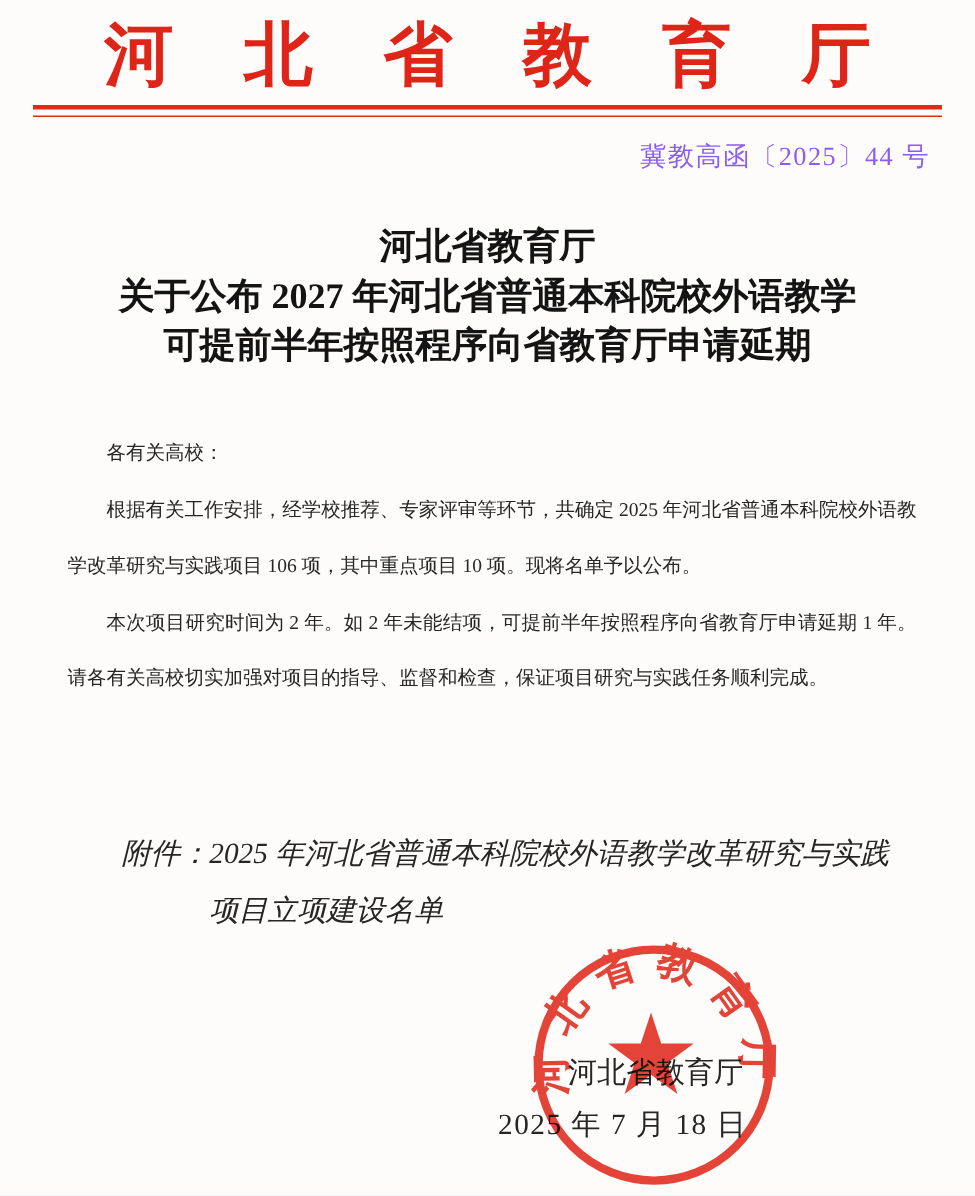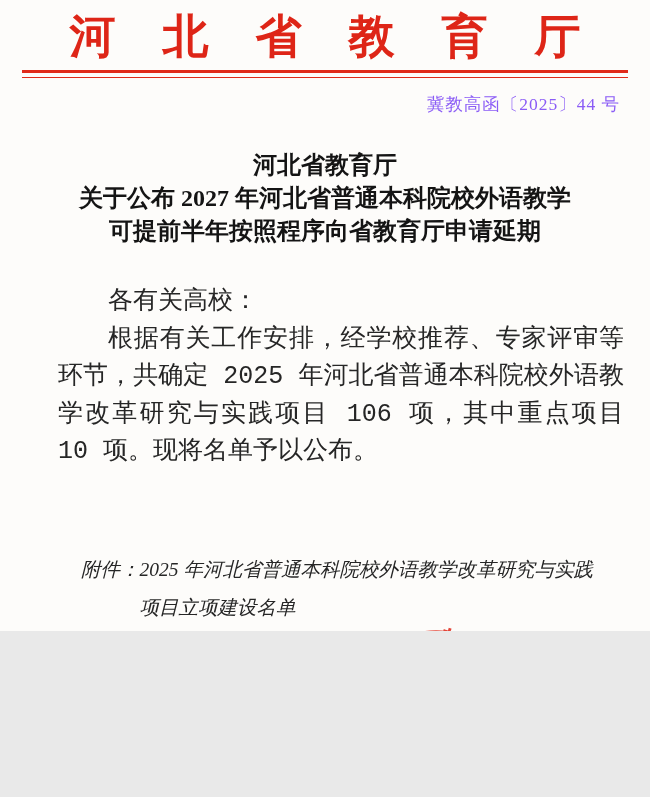--- a/index.html
+++ b/index.html
@@ -1,18 +1,18 @@
 <!DOCTYPE html>
 <html><head>
 <meta charset="utf-8">
 <style>
   html,body{margin:0;padding:0;background:#e9e9e9;}
   .page{
     position:relative;
-    width:650px;height:631px;
+    width:650px;height:797px;
     margin:0 auto;
     background:#fdfcfa;
     font-family:"Liberation Serif","DejaVu Serif",serif;
     color:#222;
     overflow:hidden;
   }
   
   .letterhead{
     position:absolute;top:6px;left:0;right:0;
     text-align:center;
@@ -33,25 +33,24 @@
     letter-spacing:1px;
   }
   .doc-title{
     position:absolute;top:149px;left:20px;right:20px;
     text-align:center;
     font-weight:bold;
     font-size:24px;line-height:33px;
     color:#141414;
   }
   .body-text{
-    position:absolute;top:283px;left:58px;width:566px;
-    font-size:25px;line-height:37.5px;
+    position:absolute;top:283px;left:45px;width:566px;
+    font-size:13px;line-height:37.5px;
     text-align:justify;
     color:#262626;
-    font-family:Liberation Mono, monospace;
   }
   .body-text p{margin:0;text-indent:2em;}
   .salutation{text-indent:0;}
   .attachment{
     position:absolute;top:551px;left:81px;right:40px;
     font-size:19.5px;line-height:37.5px;
     color:#262626;
     display:flex;
     font-style:italic;
   }
@@ -91,20 +90,21 @@
 
   <div class="doc-title">
     <div>河北省教育厅</div>
     <div>关于公布 2027 年河北省普通本科院校外语教学</div>
     <div>可提前半年按照程序向省教育厅申请延期</div>
   </div>
 
   <div class="body-text">
     <p class="salutation">各有关高校：</p>
     <p>根据有关工作安排，经学校推荐、专家评审等环节，共确定 2025 年河北省普通本科院校外语教学改革研究与实践项目 106 项，其中重点项目 10 项。现将名单予以公布。</p>
+    <p>本次项目研究时间为 2 年。如 2 年未能结项，可提前半年按照程序向省教育厅申请延期 1 年。请各有关高校切实加强对项目的指导、监督和检查，保证项目研究与实践任务顺利完成。</p>
   </div>
 
   <div class="attachment">
     <span class="att-label">附件：</span>
     <span class="att-lines">
       <span>2025 年河北省普通本科院校外语教学改革研究与实践</span><br>
       <span>项目立项建设名单</span>
     </span>
   </div>
 

